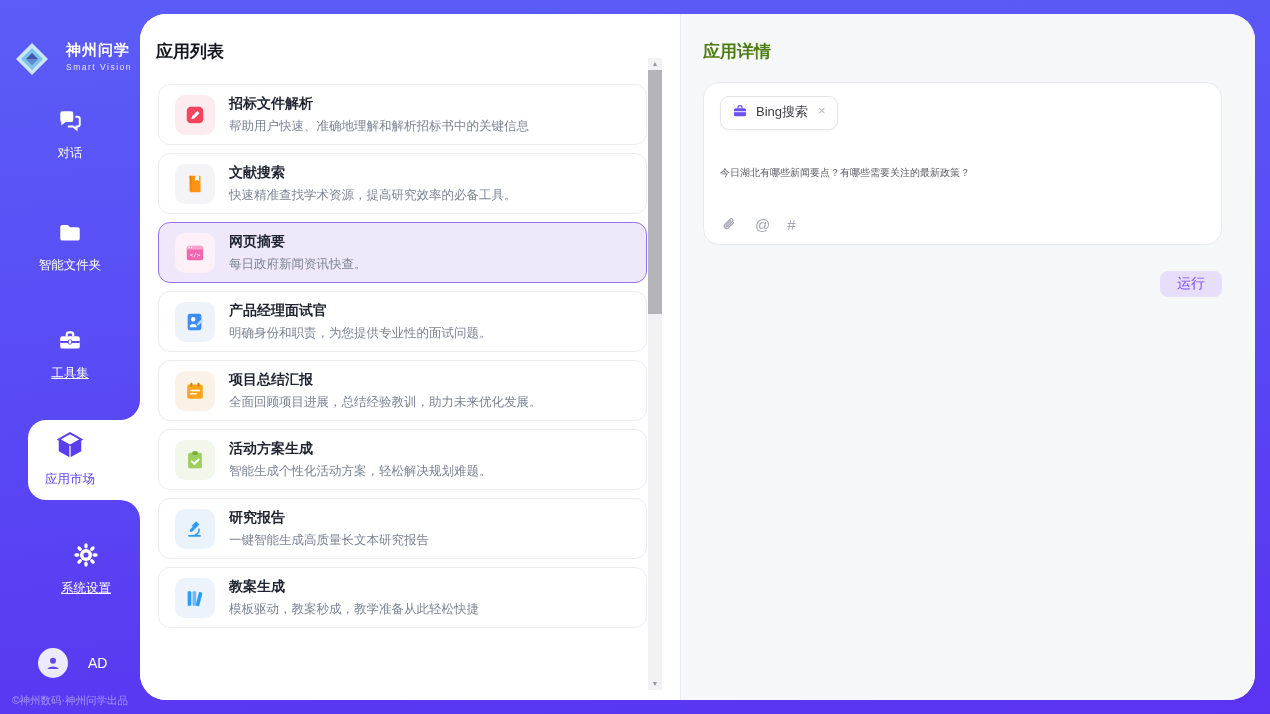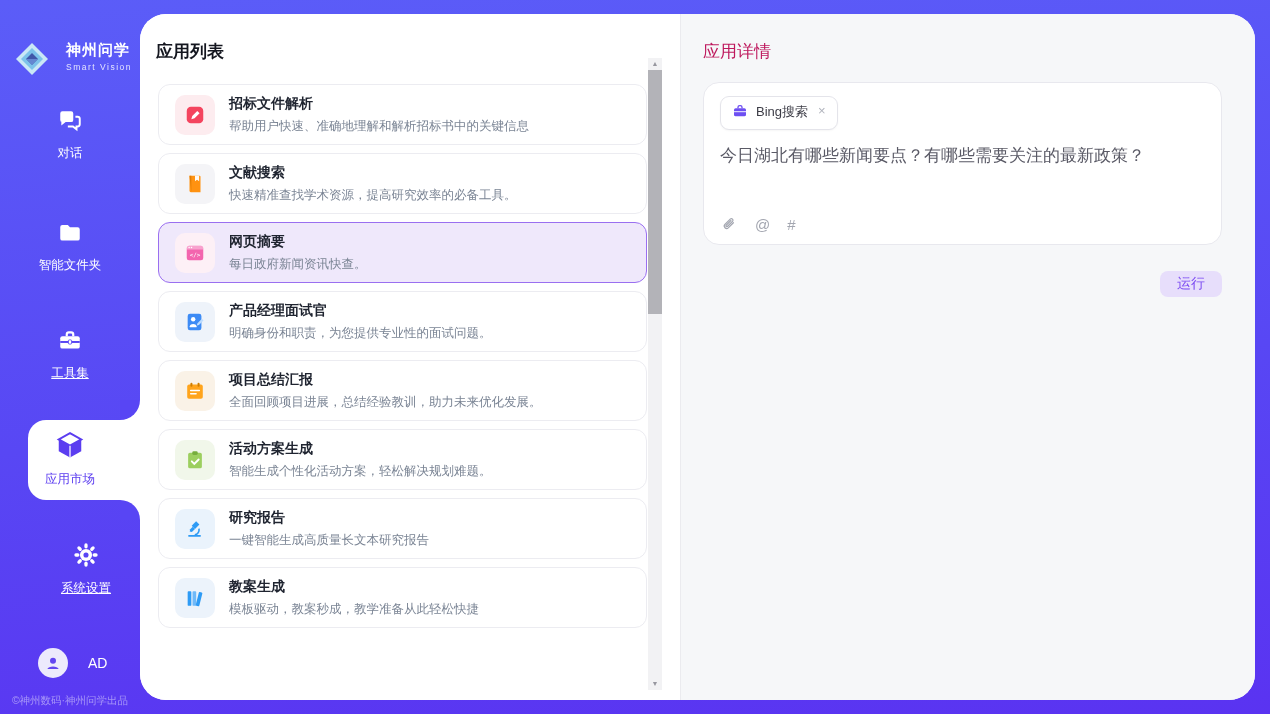--- a/index.html
+++ b/index.html
@@ -53,28 +53,28 @@
 
   
   .scrollbar { position:absolute; top:44px; bottom:10px; right:18px; width:14px; background:#f2f2f4; }
   .sb-arrow { position:absolute; width:100%; text-align:center; color:#97979f; font-size:7px; line-height:12px; cursor:pointer; }
   .sb-arrow.up { top:0; } .sb-arrow.down { bottom:0; }
   .sb-thumb { position:absolute; top:12px; left:0; width:100%; height:244px; background:#b3b3b8; cursor:grab; }
 
   
   .detail-panel { flex:1; background:#f6f7f9; border-left:1px solid #ebebef; position:relative;
                   padding:0 33px 0 22px; }
-  .detail-title { position:absolute; top:26px; left:22px; font-size:17px; font-weight:normal; color:#be185d; }
+  .detail-title { position:absolute; top:26px; left:22px; font-size:17px; font-weight:bold; color:#4d7c0f; }
   .input-card { position:absolute; top:68px; left:22px; right:33px; height:163px; background:#fff;
                 border:1px solid #e8e8ee; border-radius:16px; padding:13px 16px; }
   .chip { display:inline-flex; gap:8px; background:#fff; border:1px solid #e4e4ea;
           border-radius:9px; padding:6px 11px; box-shadow:0 1px 2px rgba(0,0,0,.04); cursor:default; }
   .chip-label { font-size:13px; color:#3c3c46; }
   .chip-close { color:#b0b3bc; font-size:13px; margin-left:2px; cursor:pointer; }
-  .query-text { margin-top:13px; font-size:17px; color:#5a5a66; line-height:1.5; }
+  .query-text { margin-top:35px; font-size:10px; color:#5a5a66; line-height:1.5; }
   .input-toolbar { position:absolute; left:17px; bottom:11px; display:flex; align-items:center; gap:17px; }
   .tb-icon { color:#a3a6b0; font-size:15px; cursor:pointer; display:flex; align-items:center; }
   .run-row { position:absolute; top:257px; right:33px; }
   .run-btn { background:#e7defb; color:#7c4bf2; border:none; border-radius:8px; padding:4px 17px;
              font-size:14px; font-family:inherit; cursor:pointer; }
 </style>
 </head>
 <body>
 
 <div class="sidebar">

